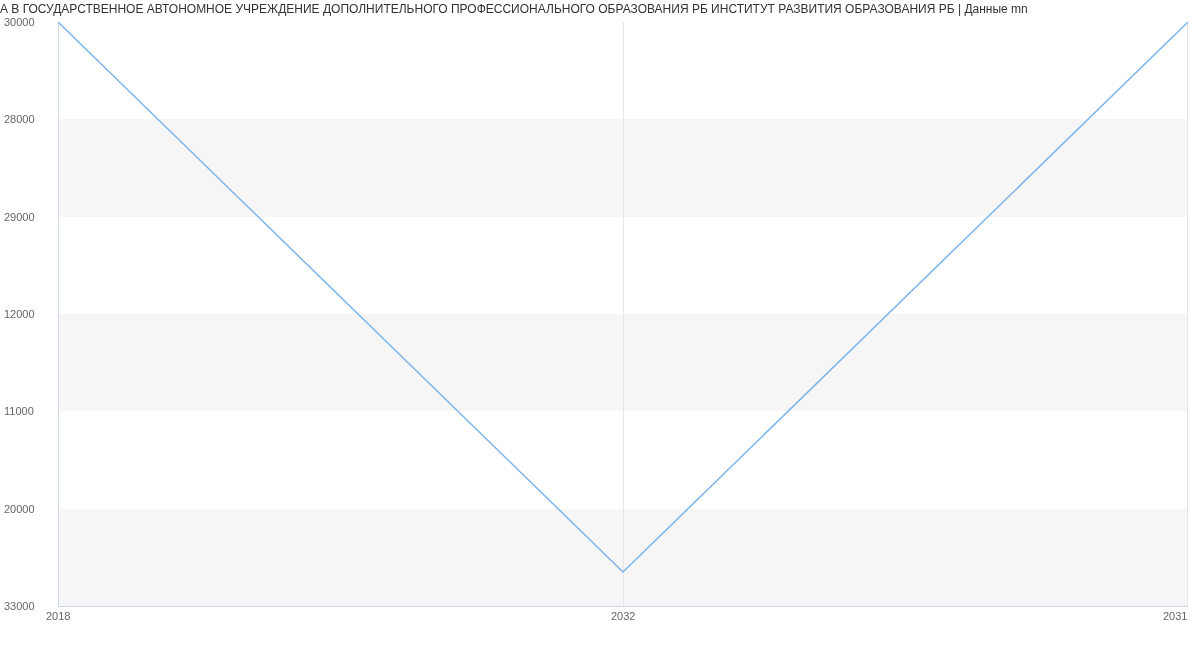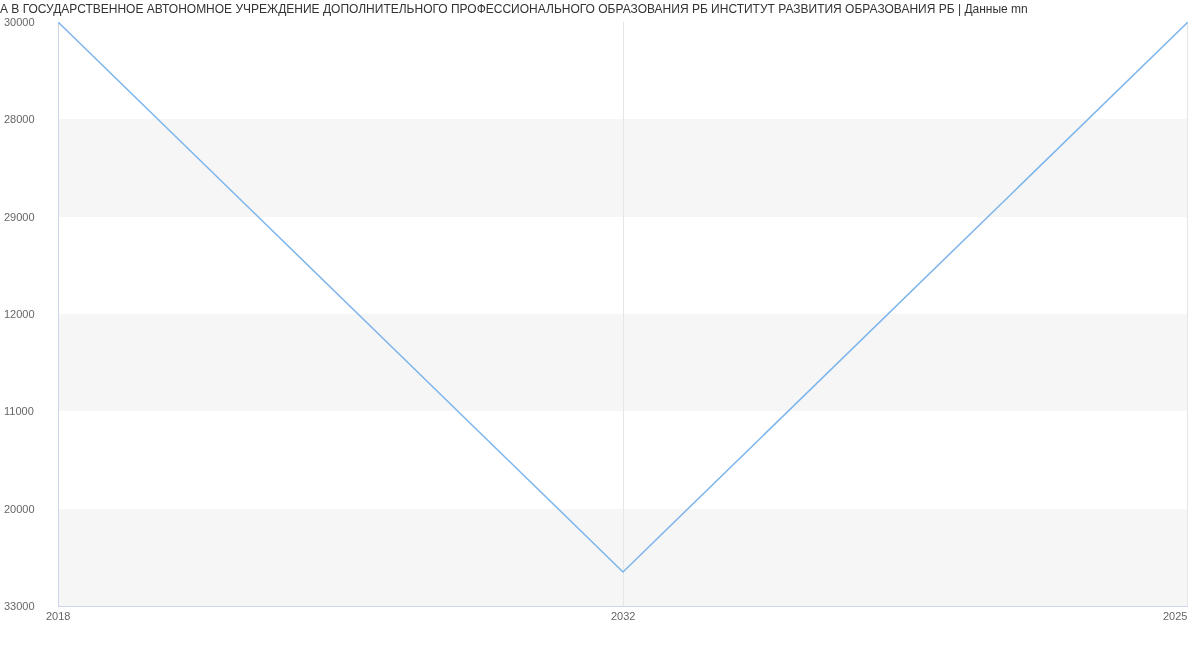--- a/index.html
+++ b/index.html
@@ -39,14 +39,14 @@
   <div class="ylabel" style="top:600px">33000</div>
   <div class="ylabel" style="top:503px">20000</div>
   <div class="ylabel" style="top:405px">11000</div>
   <div class="ylabel" style="top:308px">12000</div>
   <div class="ylabel" style="top:211px">29000</div>
   <div class="ylabel" style="top:113px">28000</div>
   <div class="ylabel" style="top:16px">30000</div>
 
   <div class="xlabel" style="left:46px">2018</div>
   <div class="xlabel" style="left:611px">2032</div>
-  <div class="xlabel" style="left:1163px">2025</div>
+  <div class="xlabel" style="left:1163px">2031</div>
 </div>
 
 </body></html>

